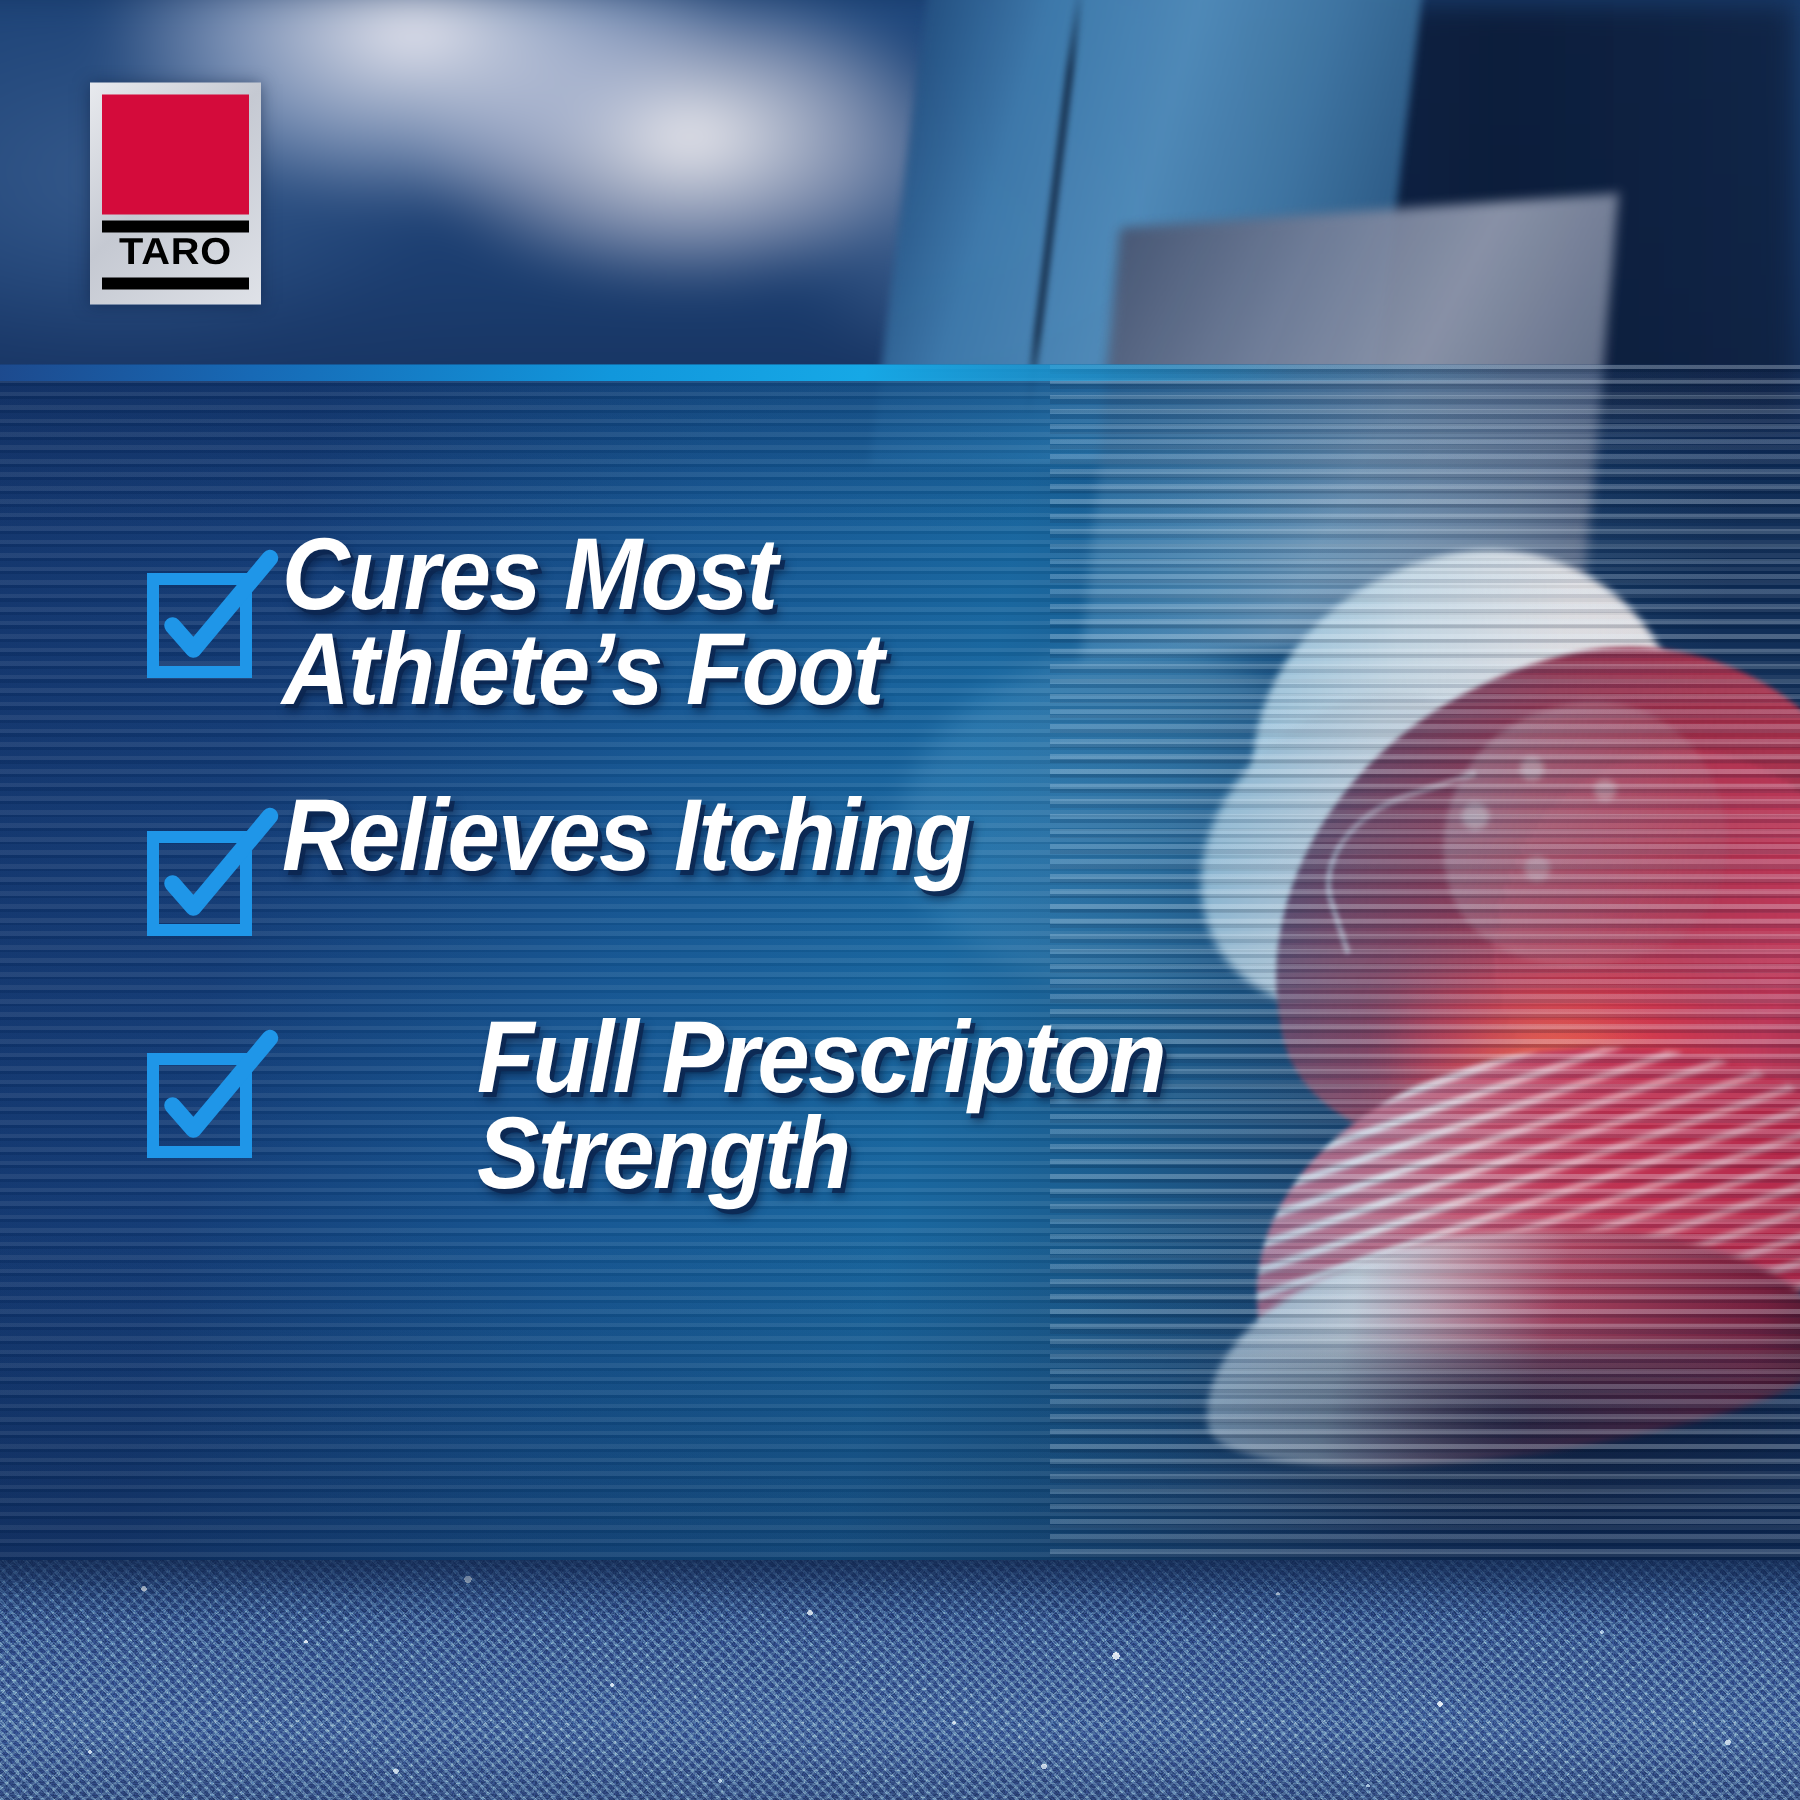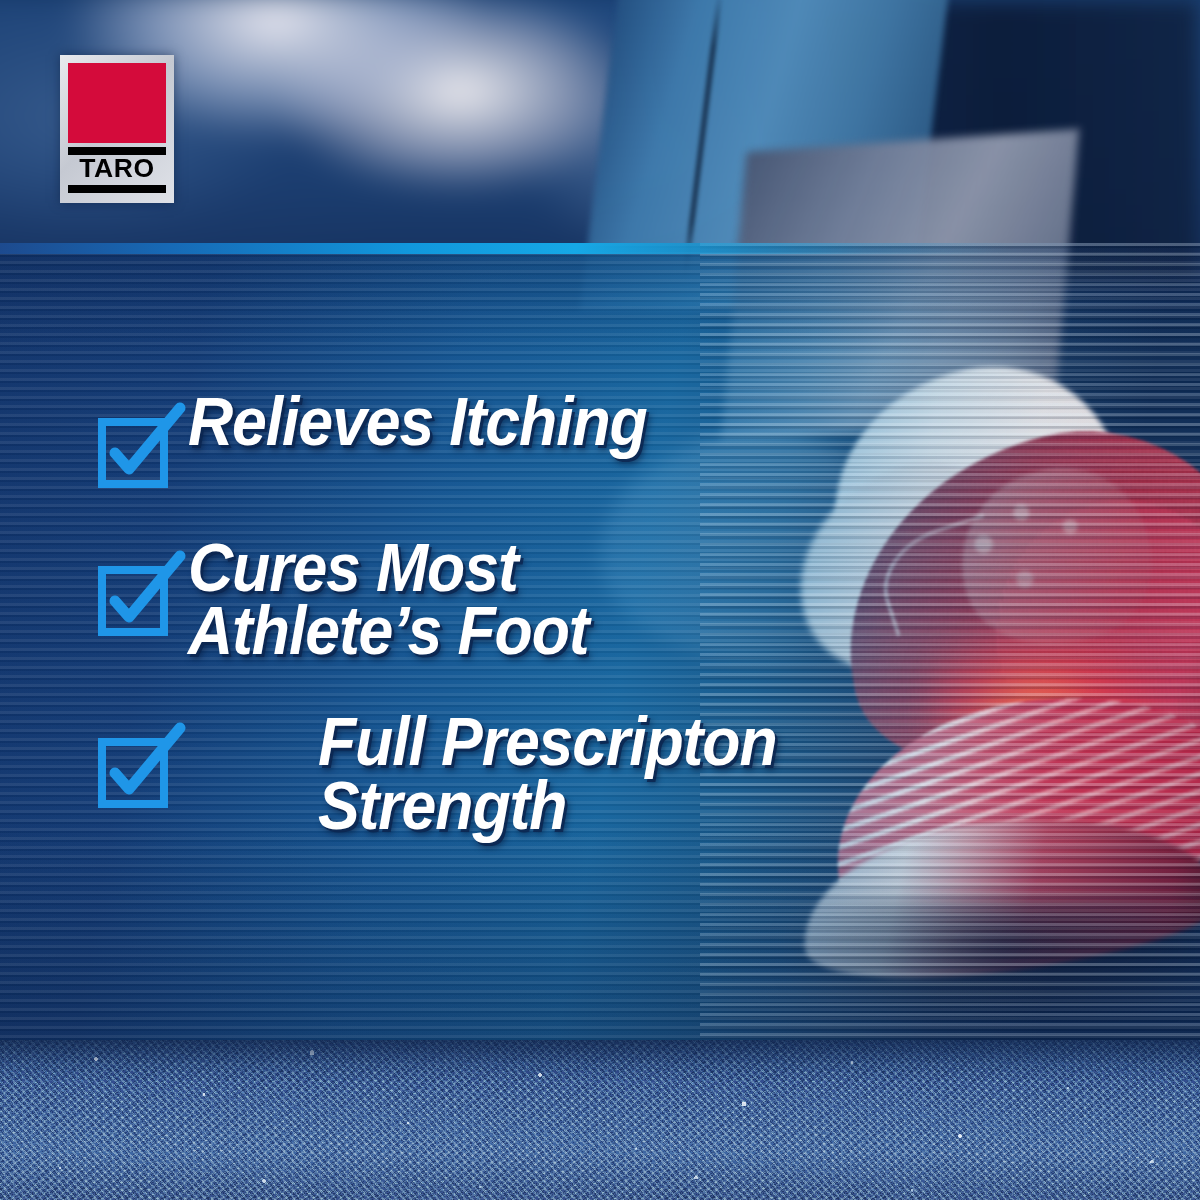--- a/index.html
+++ b/index.html
@@ -323,41 +323,41 @@
 
   <div class="logo">
     <div class="logo-red"></div>
     <div class="logo-bar top"></div>
     <div class="logo-word">TARO</div>
     <div class="logo-bar bottom"></div>
   </div>
 
   <div class="bullets">
 
-    <div class="bullet b2">
-      <div class="cb">
-        <svg width="92" height="86" viewBox="0 0 92 86" aria-hidden="true">
-          <rect x="6" y="18" width="62" height="62" fill="none" stroke="#1f96e8" stroke-width="8"></rect>
-          <path d="M19 49 L33 65 L84 4" fill="none" stroke="#1f96e8" stroke-width="11" stroke-linecap="round" stroke-linejoin="round"></path>
-        </svg>
-      </div>
-      <div class="btext">Relieves Itching</div>
-    </div>
-
     <div class="bullet b1">
       <div class="cb">
         <svg width="92" height="86" viewBox="0 0 92 86" aria-hidden="true">
           <rect x="6" y="18" width="62" height="62" fill="none" stroke="#1f96e8" stroke-width="8"></rect>
           <path d="M19 49 L33 65 L84 4" fill="none" stroke="#1f96e8" stroke-width="11" stroke-linecap="round" stroke-linejoin="round"></path>
         </svg>
       </div>
       <div class="btext">Cures Most
 Athlete’s Foot</div>
     </div>
 
+    <div class="bullet b2">
+      <div class="cb">
+        <svg width="92" height="86" viewBox="0 0 92 86" aria-hidden="true">
+          <rect x="6" y="18" width="62" height="62" fill="none" stroke="#1f96e8" stroke-width="8"></rect>
+          <path d="M19 49 L33 65 L84 4" fill="none" stroke="#1f96e8" stroke-width="11" stroke-linecap="round" stroke-linejoin="round"></path>
+        </svg>
+      </div>
+      <div class="btext">Relieves Itching</div>
+    </div>
+
     <div class="bullet b3">
       <div class="cb">
         <svg width="92" height="86" viewBox="0 0 92 86" aria-hidden="true">
           <rect x="6" y="18" width="62" height="62" fill="none" stroke="#1f96e8" stroke-width="8"></rect>
           <path d="M19 49 L33 65 L84 4" fill="none" stroke="#1f96e8" stroke-width="11" stroke-linecap="round" stroke-linejoin="round"></path>
         </svg>
       </div>
       <div class="btext">Full Prescripton
 Strength</div>
     </div>

